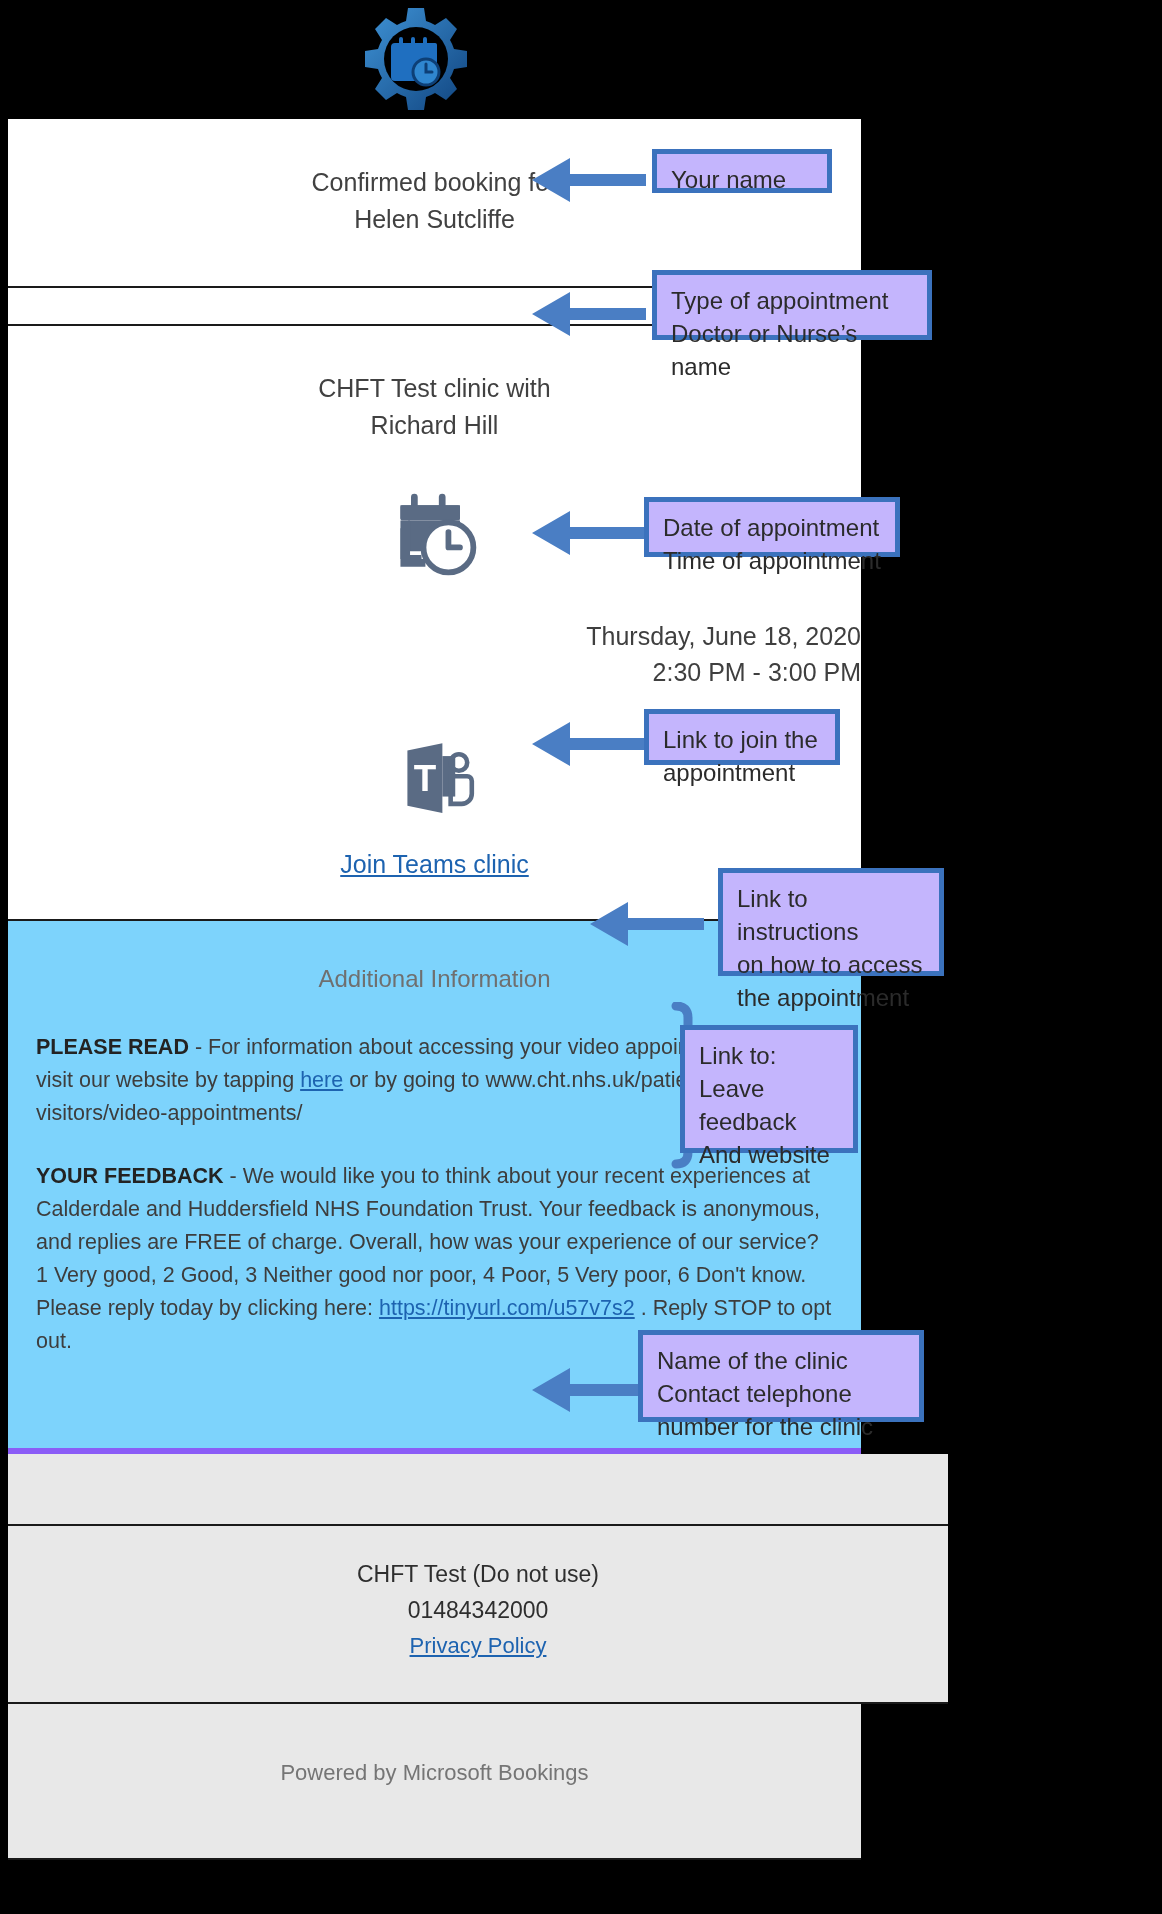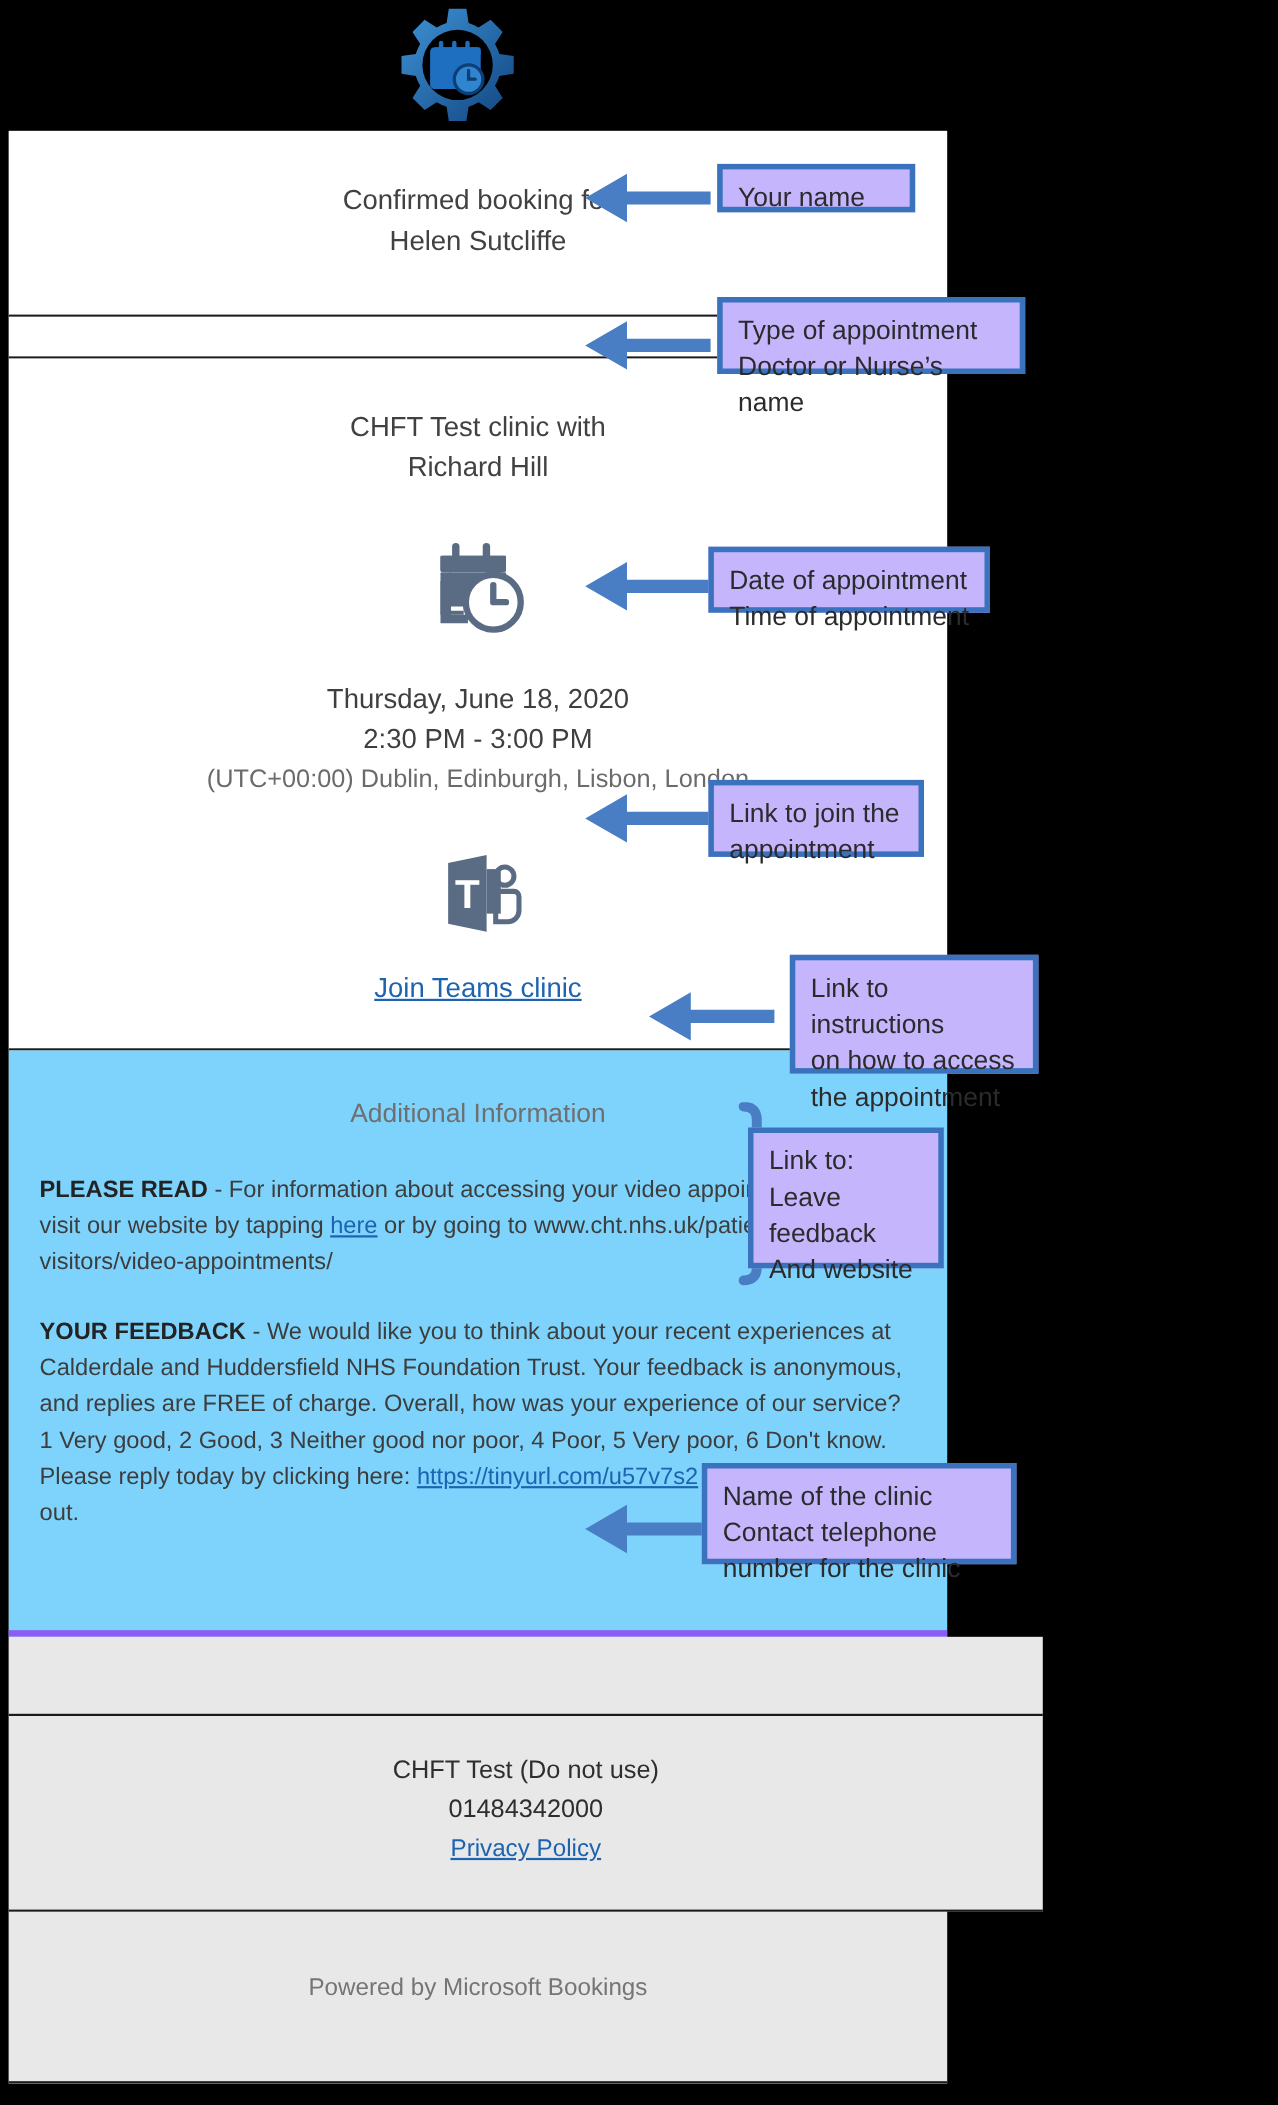--- a/index.html
+++ b/index.html
@@ -41,21 +41,21 @@
     font-size: 25px;
     line-height: 37px;
   }
 
   .band-header { padding: 45px 0 48px 0; }
   .band-thin   { height: 38px; }
   .band-main   { padding: 44px 0 40px 0; }
 
   .icon-center { display:flex; justify-content:center; align-items:center; }
 
-  .datetime { text-align:center;margin-top:16px; }
+  .datetime { text-align:right;margin-top:16px; }
   .dt-line1 { font-size: 25px; color:#3f3f3f; line-height: 36px; }
   .dt-line2 { font-size: 25px; color:#3f3f3f; line-height: 36px; }
   .dt-line3 { font-size: 23px; color:#6b6b6b; line-height: 34px; }
 
   .join-link {
     display:block; text-align:center;
     color:#1d63b0; font-size:25px;
     text-decoration: underline;
     margin-top: 6px;
   }
@@ -164,21 +164,20 @@
             <path d="M14 36 h10 v40 h16 v8 h-26 z"></path>
           </g>
           <circle cx="64" cy="64" r="26" fill="#ffffff" stroke="#5a6b84" stroke-width="6"></circle>
           <path d="M64 48 v16 h12" stroke="#5a6b84" stroke-width="6" fill="none" stroke-linecap="round" stroke-linejoin="round"></path>
         </svg>
       </div>
 
       <div class="datetime">
         <div class="dt-line1">Thursday, June 18, 2020</div>
         <div class="dt-line2">2:30 PM - 3:00 PM</div>
-        <div class="dt-line3">(UTC+00:00) Dublin, Edinburgh, Lisbon, London</div>
       </div>
 
       <div class="icon-center" style="margin-top:44px;margin-bottom:24px;">
         <svg viewBox="0 0 100 100" width="92" height="92">
           <path d="M20 18 L58 10 L58 86 L20 78 Z" fill="#5a6b84"></path>
           <rect x="58" y="24" width="14" height="44" fill="#5a6b84"></rect>
           <text x="39" y="62" font-family="'Liberation Sans', sans-serif" font-size="40" font-weight="bold" fill="#ffffff" text-anchor="middle">T</text>
           <circle cx="76" cy="31" r="9" fill="none" stroke="#5a6b84" stroke-width="5"></circle>
           <path d="M67 46 h18 a5 5 0 0 1 5 5 v14 a11 11 0 0 1 -11 11 h-12 z" fill="none" stroke="#5a6b84" stroke-width="5"></path>
         </svg>
@@ -227,21 +226,21 @@
     <path d="M118 22 H42 V6 L4 28 L42 50 V34 H118 Z" fill="#4a7ec4"></path>
   </svg>
   <div class="anno-box" style="left:644px; top:497px; width:256px; height:60px;">
     <div>Date of appointment</div>
     <div>Time of appointment</div>
   </div>
 
   <svg class="anno-arrow" style="left:528px; top:716px;" width="120" height="56" viewBox="0 0 120 56">
     <path d="M118 22 H42 V6 L4 28 L42 50 V34 H118 Z" fill="#4a7ec4"></path>
   </svg>
-  <div class="anno-box" style="left:644px; top:709px; width:196px; height:70px;">
+  <div class="anno-box" style="left:644px; top:709px; width:196px; height:56px;">
     <div>Link to join the</div>
     <div>appointment</div>
   </div>
 
   <svg class="anno-arrow" style="left:586px; top:896px;" width="120" height="56" viewBox="0 0 120 56">
     <path d="M118 22 H42 V6 L4 28 L42 50 V34 H118 Z" fill="#4a7ec4"></path>
   </svg>
   <div class="anno-box" style="left:718px; top:868px; width:226px; height:108px;">
     <div>Link to instructions</div>
     <div>on how to access</div>

